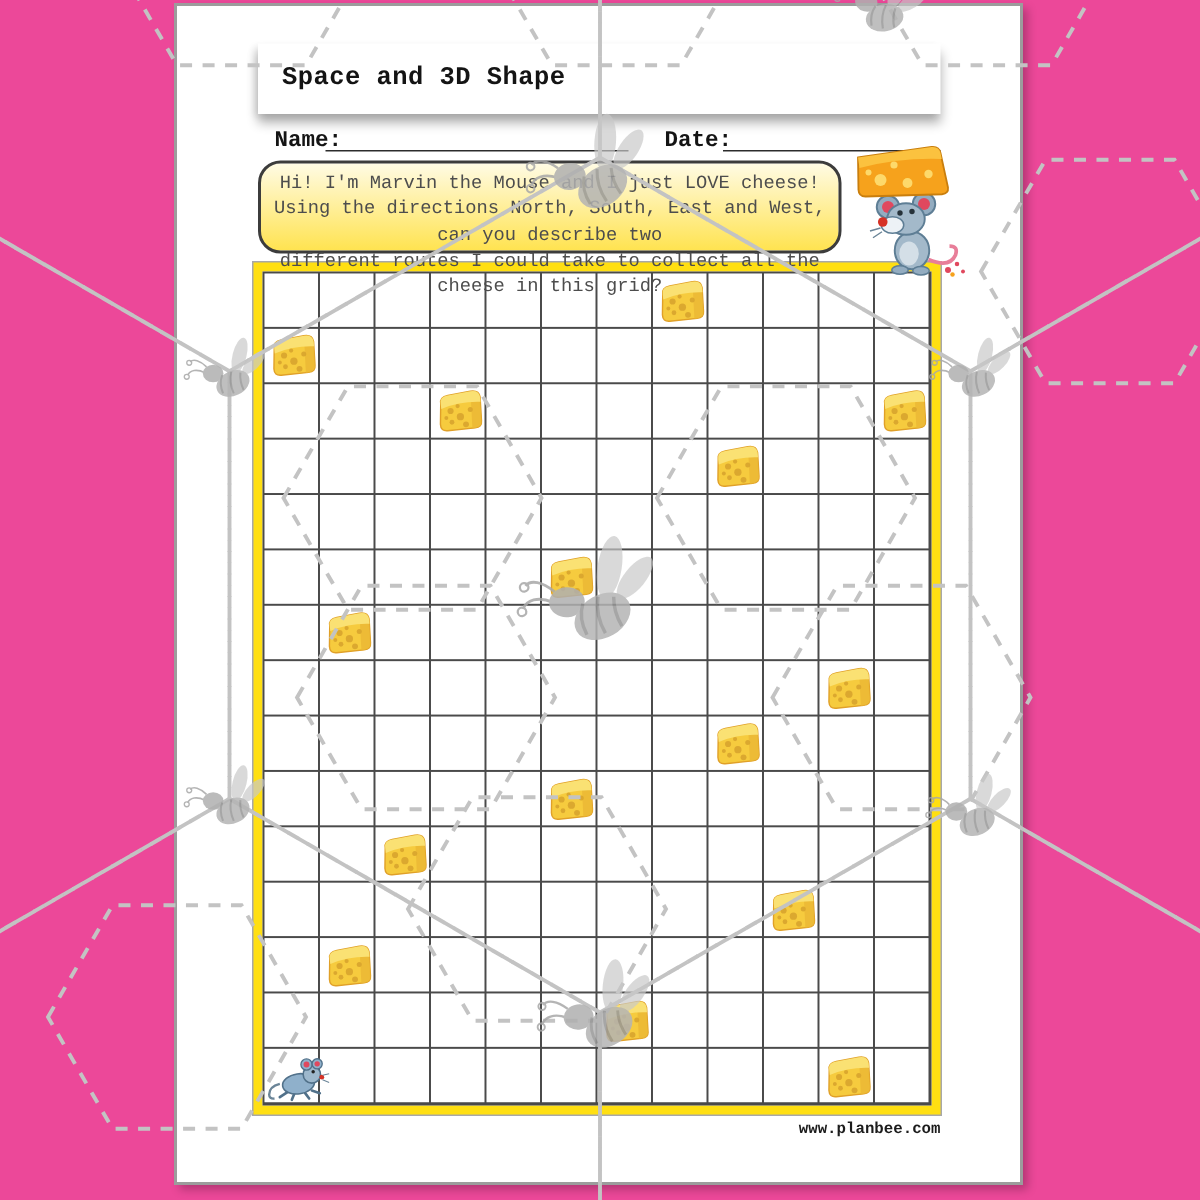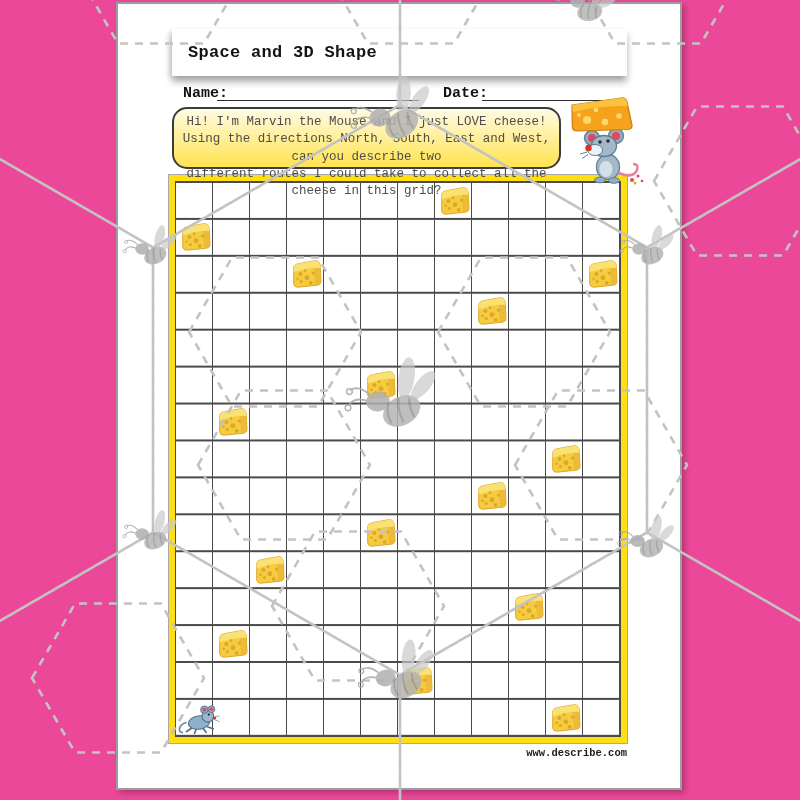--- a/index.html
+++ b/index.html
@@ -197,21 +197,21 @@
         </svg>
         <svg viewBox="0 0 36 32" class="cheese" style="left: 372px; top: 520.567px; width: 34px; height: 30px;">
           <use href="#cheese-icon-shape"></use>
         </svg>
         <svg viewBox="0 0 48 36" class="runner" style="left: 1px; top: 521.067px; width: 44px; height: 32px;">
           <use href="#runner-icon-shape"></use>
         </svg>
       </div>
   </div>
 
-  <span class="footer-text" style="right:173px;">www.describe.com</span>
+  <span class="footer-text" style="right:173px;">www.planbee.com</span>
 
   <svg class="overlay" viewBox="0 0 800 800">
     <defs>
       <polygon id="bighex" points="400,105 647,247.5 647,532.5 400,675 153,532.5 153,247.5"></polygon>
       <polygon id="smallhex" points="-86,0 -43,-74.5 43,-74.5 86,0 43,74.5 -43,74.5"></polygon>
     </defs>
     <g>
       <use href="#bighex" class="hex"></use>
       <use href="#bighex" class="hex" transform="translate(-247,-427.5)"></use>
       <use href="#bighex" class="hex" transform="translate(247,-427.5)"></use>

